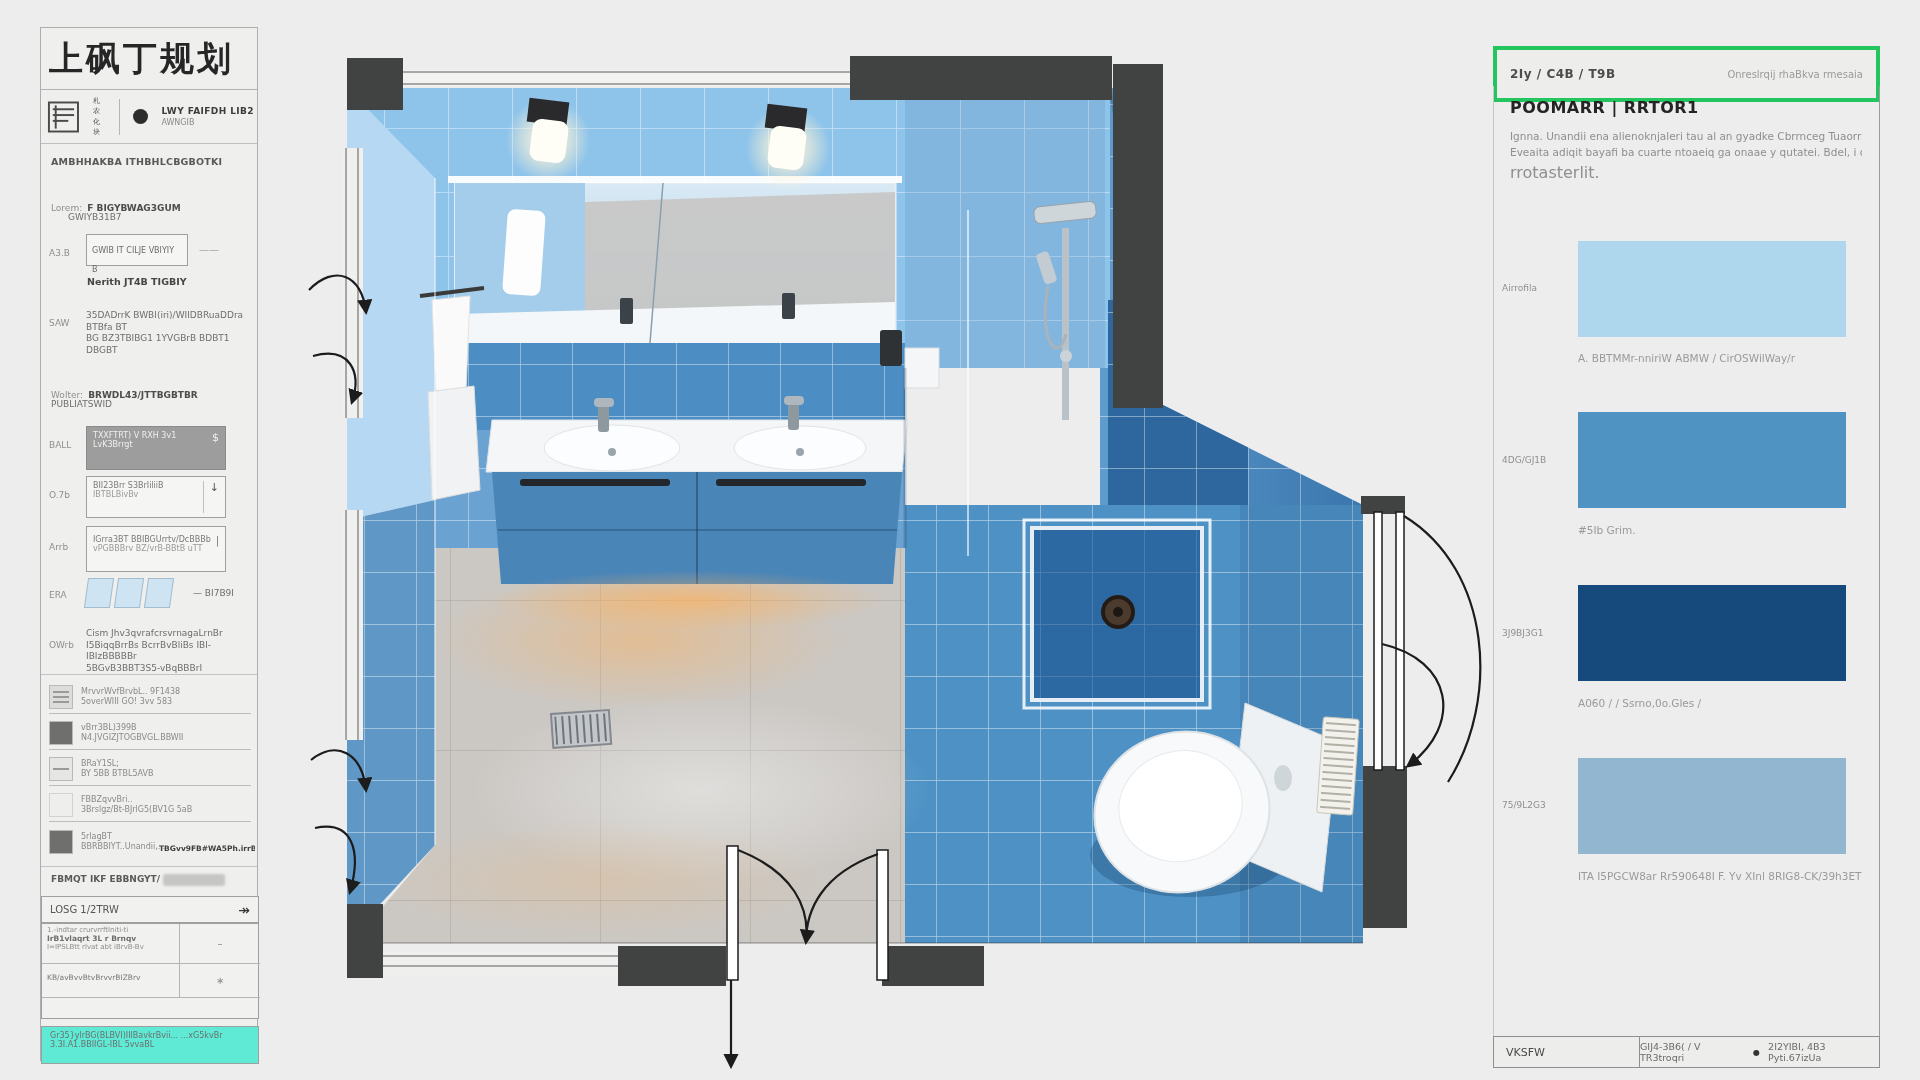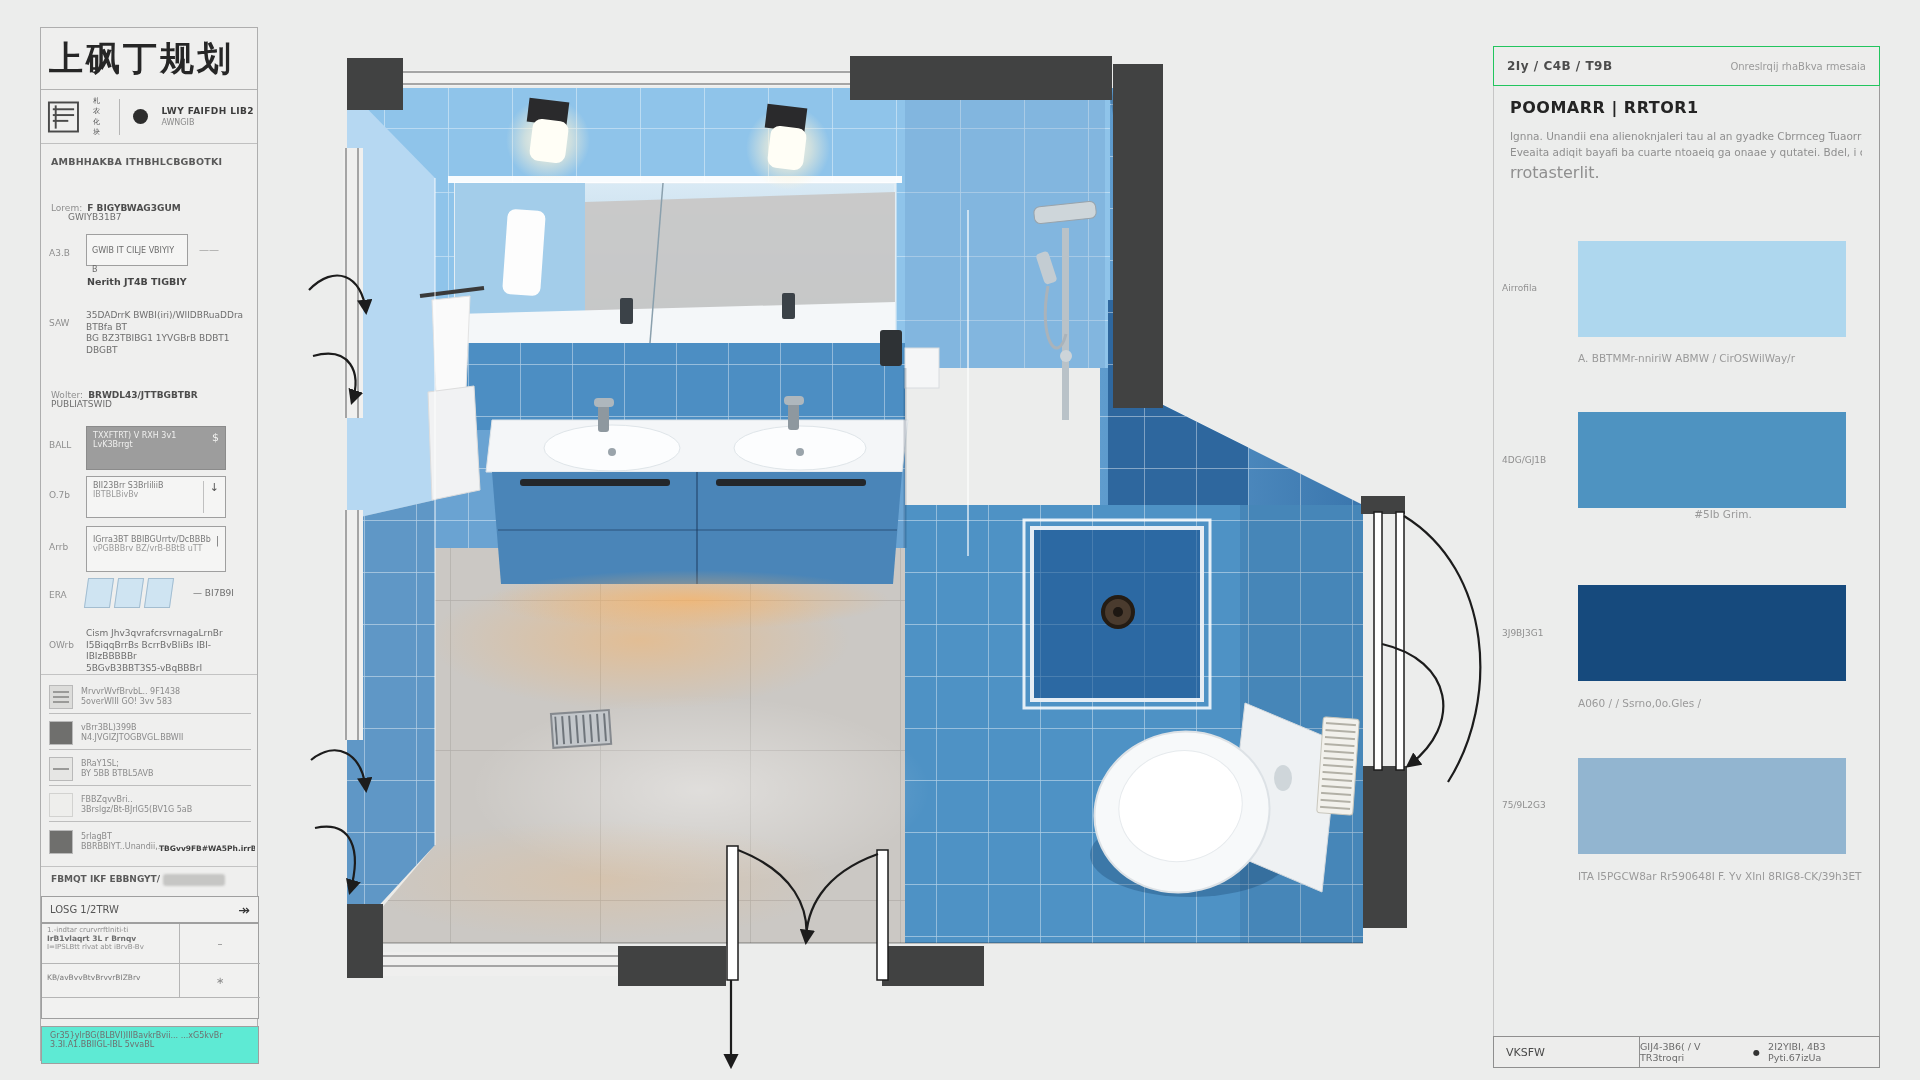--- a/index.html
+++ b/index.html
@@ -22,21 +22,21 @@
   .dot{width:15px;height:15px;border-radius:50%;background:#2d2d2d;flex:0 0 auto;}
   .chip{width:26px;height:30px;background:#cfe4f2;border:1px solid #a3bdd0;transform:skewX(-8deg);}
   .graybox{background:#9d9d9d;color:#efefee;border:1px solid #8b8b8b;}
   .cellline{border-bottom:1px solid #bdbdbd;}
   .iconrow{display:flex;gap:8px;align-items:center;}
   .micon{width:24px;height:24px;flex:0 0 auto;border:1px solid #b9b9b9;background:#dcdcda;position:relative;overflow:hidden;}
   .micon.dark{background:#6f6f6d;}
   .micon .l1,.micon .l2,.micon .l3{position:absolute;left:3px;right:3px;height:2px;background:#9a9a98;}
   .micon .l1{top:5px}.micon .l2{top:10px}.micon .l3{top:15px}
   
-  .rp-strip{left:1493px;top:46px;width:387px;height:40px;border:1px solid #22c55e;display:flex;align-items:center;justify-content:space-between;padding:0 13px;background:#ededec;}
+  .rp-strip{left:1493px;top:46px;width:387px;height:56px;border:4px solid #22c55e;display:flex;align-items:center;justify-content:space-between;padding:0 13px;background:#ededec;}
   .rp-body{left:1493px;top:86px;width:387px;height:950px;border-left:1px solid #c6c6c6;border-right:1px solid #9b9b9b;}
   .swatch{width:268px;height:96px;}
   .rp-foot{left:1493px;top:1036px;width:387px;height:32px;border:1px solid #8f8f8f;display:flex;align-items:center;background:#ededec;}
 </style>
 </head>
 <body>
 
 <div class="stage">
 
   <div class="abs panel sidebar">
@@ -431,21 +431,21 @@
     <div class="fuzz" style="font-size:10.5px;color:#8f8f8f;line-height:1.55;white-space:nowrap;overflow:hidden;">Eveaita adiqit bayafi ba cuarte ntoaeiq ga onaae y qutatei. Bdel, i caaioorajGeoea..</div>
     <div class="fuzz" style="font-size:16px;color:#8f8f8f;line-height:1.55;">rrotasterlit.</div>
   </div>
 
   <div class="abs fuzz lab" style="left:1502px;top:283px;">Airrofila</div>
   <div class="abs swatch" style="left: 1578px; top: 241px; background-color: rgb(174, 215, 238);"></div>
   <div class="abs fuzz" style="left:1578px;top:352px;width:290px;font-size:10.5px;color:#9a9a9a;white-space:nowrap;overflow:hidden;">A. BBTMMr-nniriW ABMW / CirOSWilWay/r</div>
 
   <div class="abs fuzz lab" style="left:1502px;top:455px;">4DG/GJ1B</div>
   <div class="abs swatch" style="left: 1578px; top: 412px; background-color: rgb(78, 147, 193);"></div>
-  <div class="abs fuzz" style="left:1578px;top:508px;width:290px;font-size:10.5px;color:#9a9a9a;text-align:center;">#5Ib Grim.</div>
+  <div class="abs fuzz" style="left:1578px;top:524px;width:290px;font-size:10.5px;color:#9a9a9a;">#5Ib Grim.</div>
 
   <div class="abs fuzz lab" style="left:1502px;top:628px;">3J9BJ3G1</div>
   <div class="abs swatch" style="left: 1578px; top: 585px; background-color: rgb(22, 74, 125);"></div>
   <div class="abs fuzz" style="left:1578px;top:697px;width:290px;font-size:10.5px;color:#9a9a9a;">A060 / / Ssrno,0o.Gles /</div>
 
   <div class="abs fuzz lab" style="left:1502px;top:800px;">75/9L2G3</div>
   <div class="abs swatch" style="left: 1578px; top: 758px; background-color: rgb(146, 181, 208);"></div>
   <div class="abs fuzz" style="left:1578px;top:870px;width:300px;font-size:10.5px;color:#9a9a9a;white-space:nowrap;overflow:hidden;">ITA I5PGCW8ar Rr590648I F. Yv XInl 8RIG8-CK/39h3ET</div>
 
   <div class="abs rp-foot">

